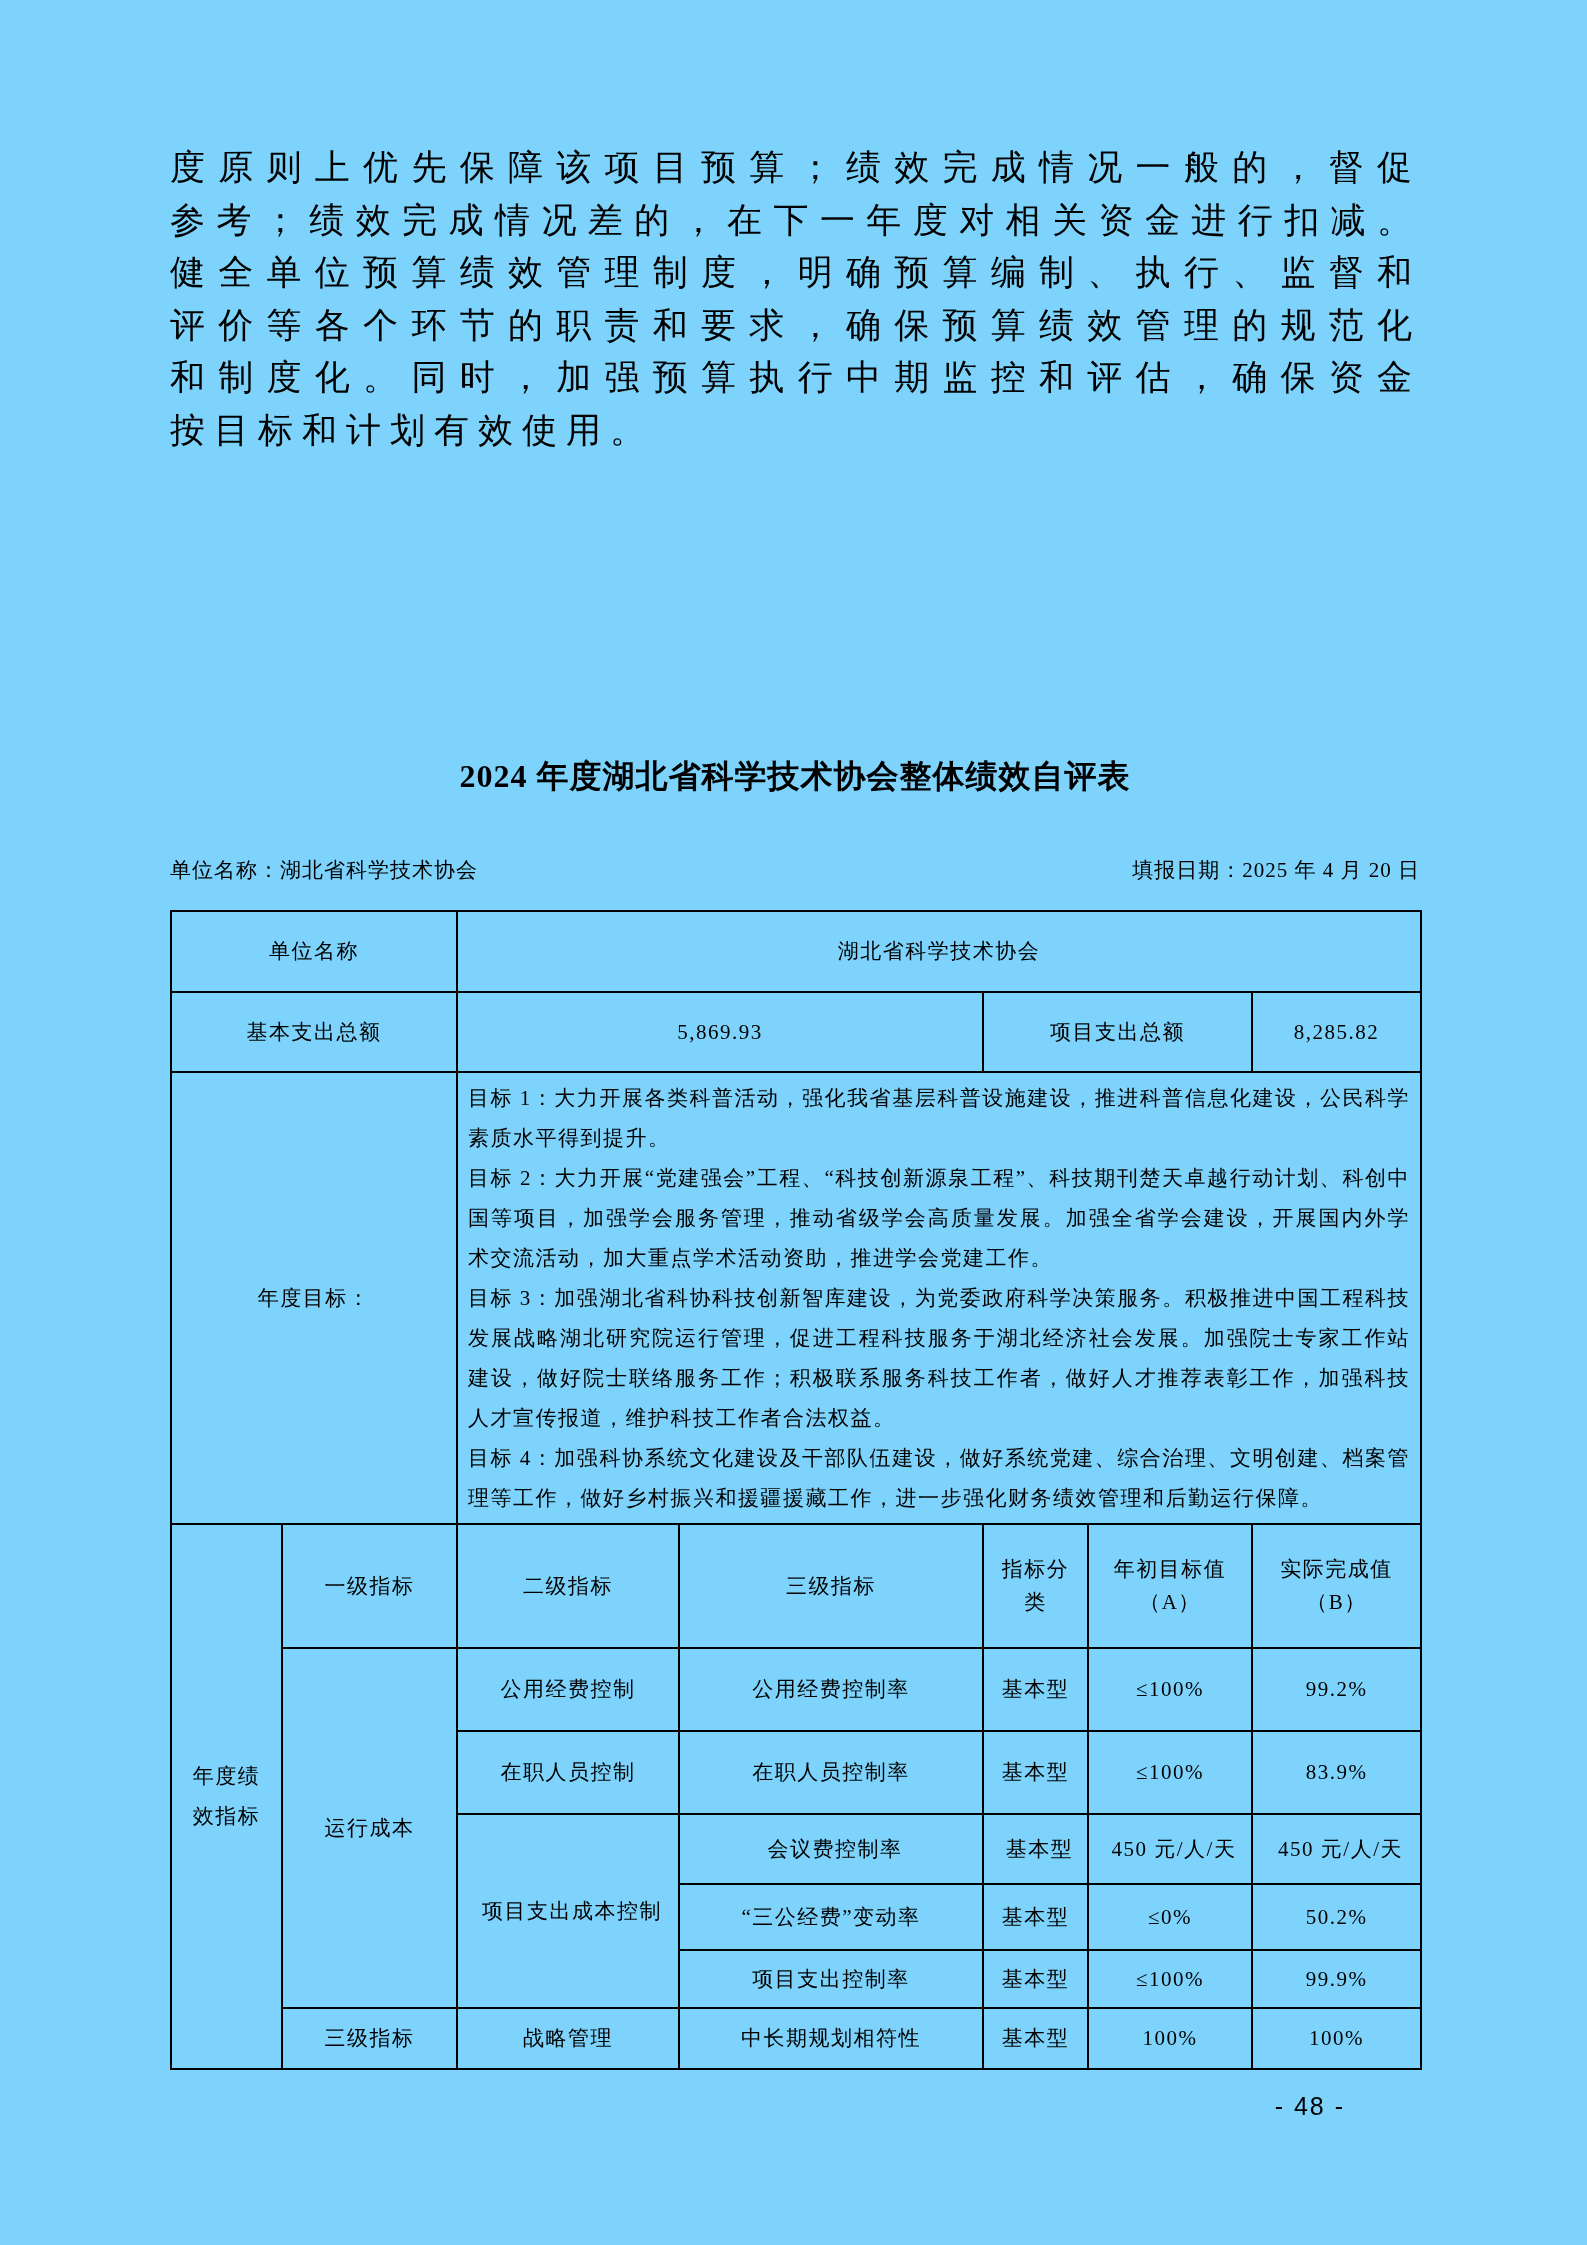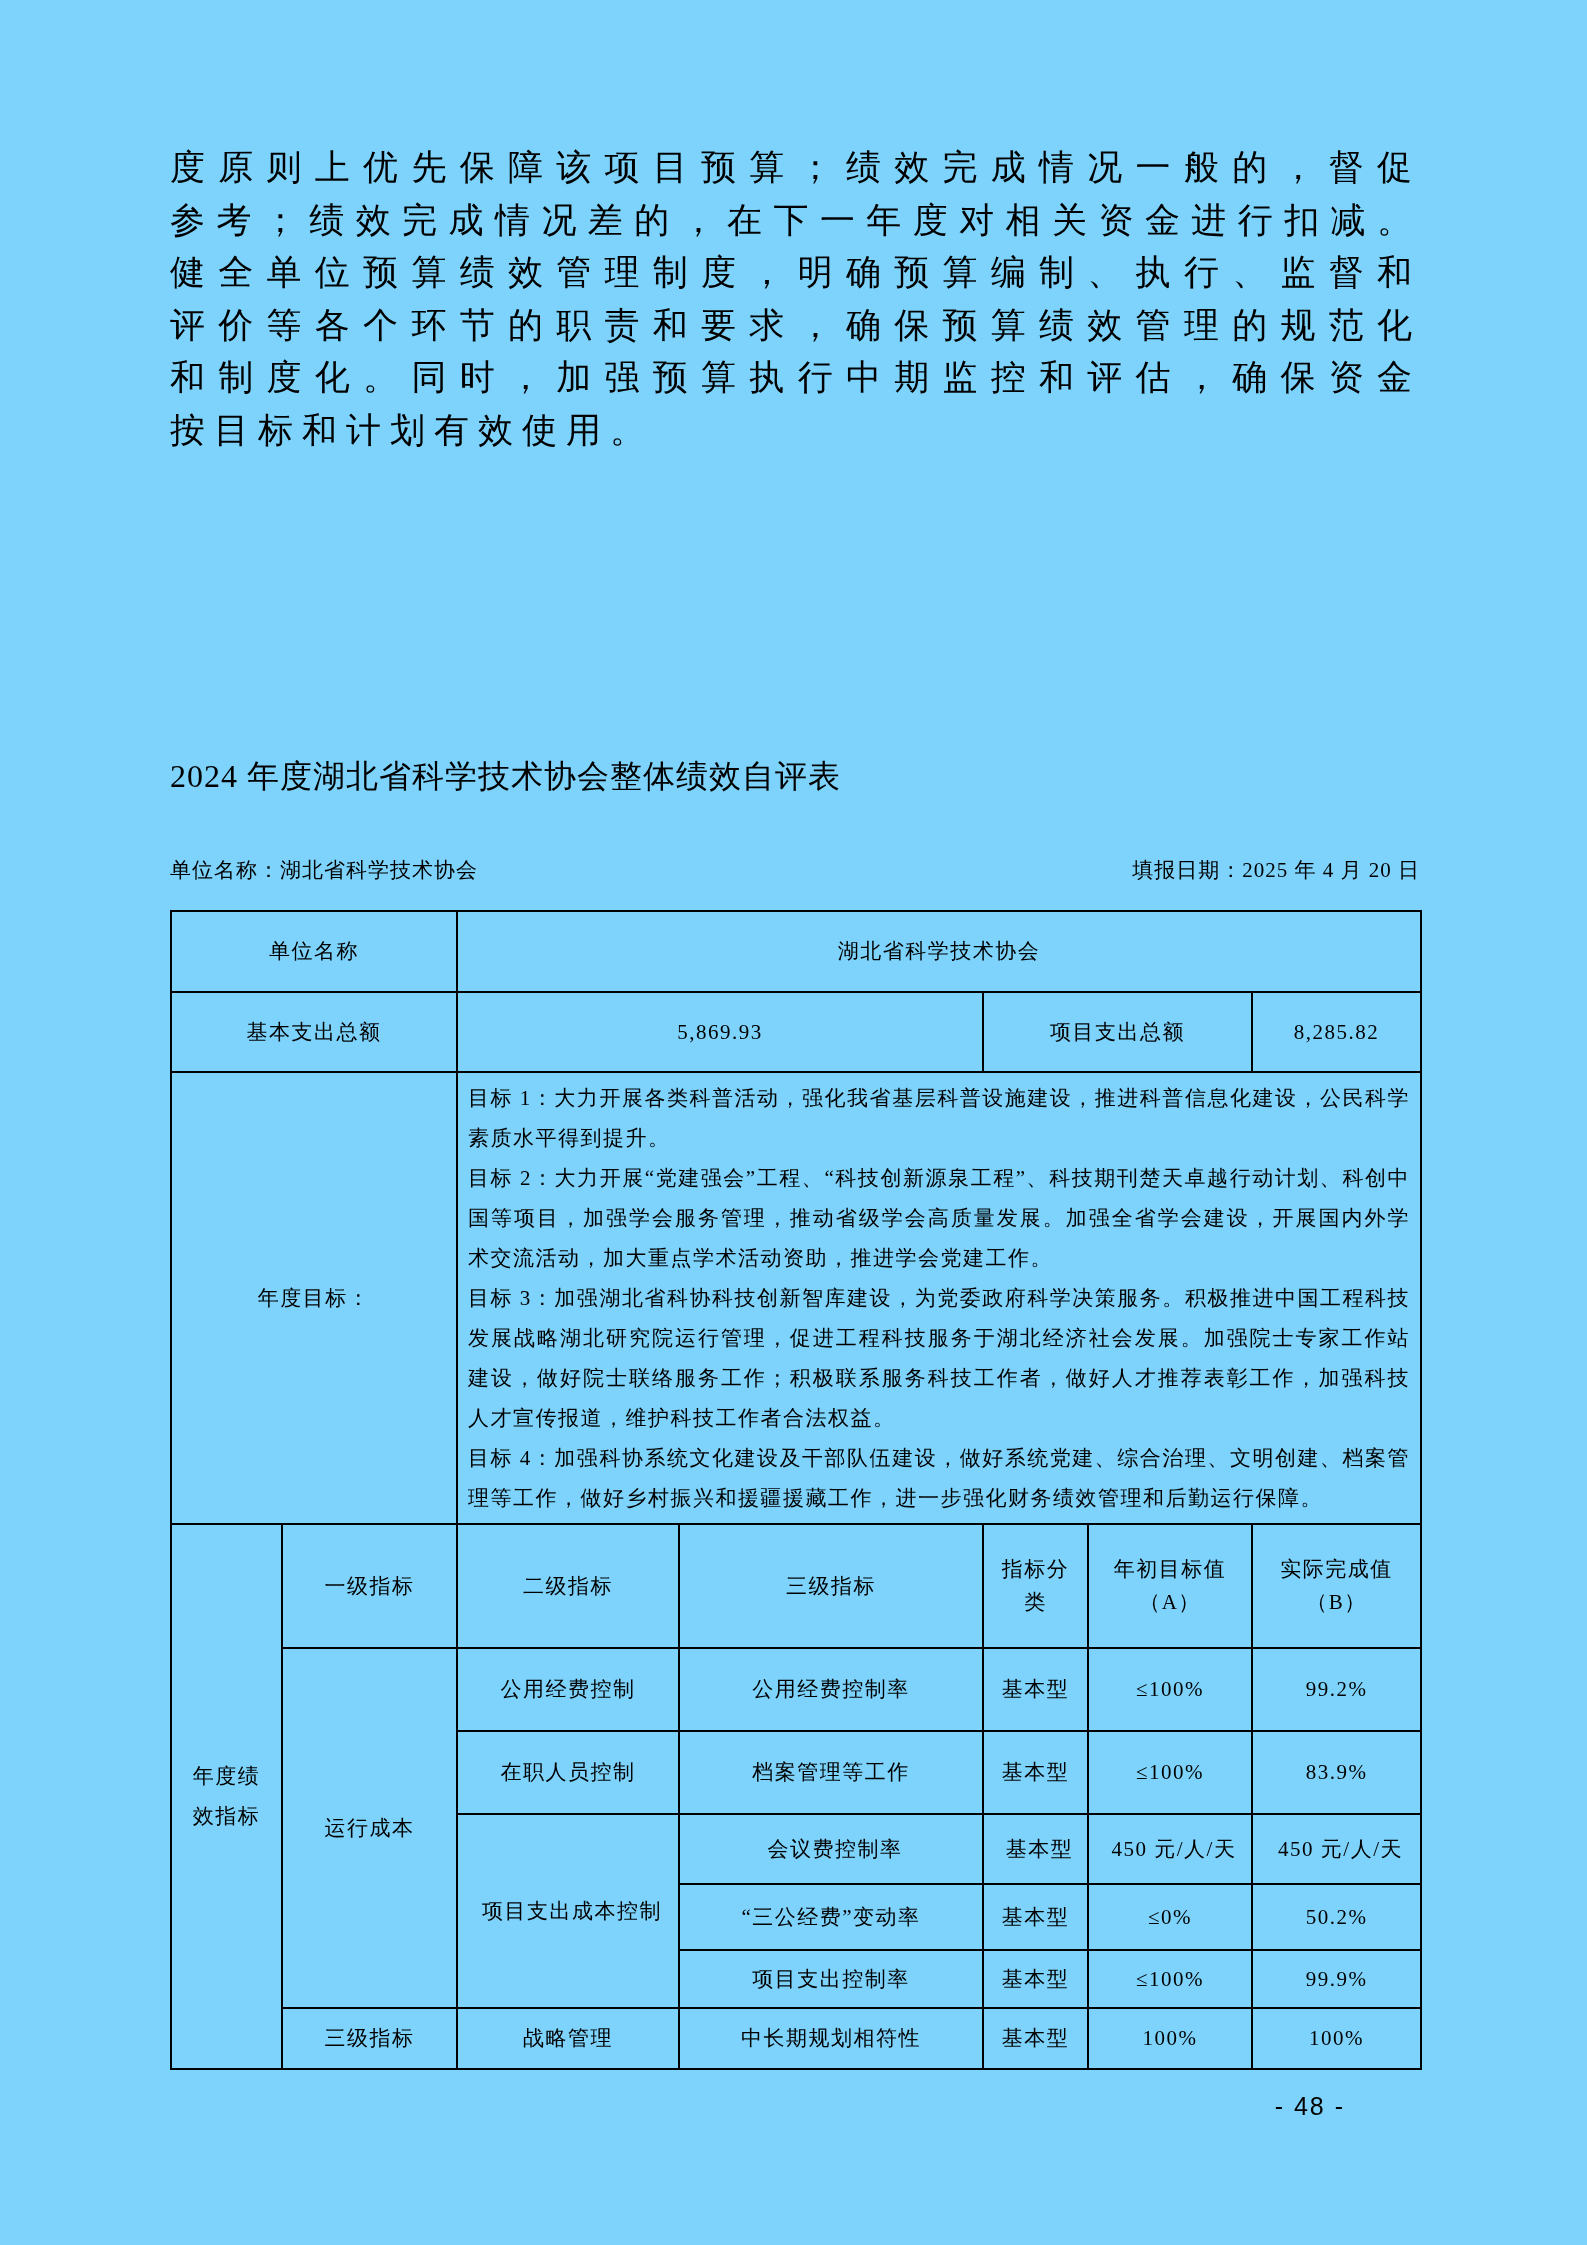--- a/index.html
+++ b/index.html
@@ -37,21 +37,22 @@
   }
   .intro-line.last {
     text-align: left;
     text-align-last: left;
     letter-spacing: 9px;
   }
   
   .report-title {
     margin: 298px 0 0 0;
     font-size: 32px;
-    font-weight: normal;
+    font-weight: bold;
+    text-align: center;
     letter-spacing: 1px;
   }
   .meta-row {
     margin-top: 57px;
     display: flex;
     justify-content: space-between;
     font-size: 21px;
     letter-spacing: 1px;
   }
   
@@ -178,21 +179,21 @@
         <td rowspan="5" class="center">运行成本</td>
         <td class="center">公用经费控制</td>
         <td class="center">公用经费控制率</td>
         <td class="center">基本型</td>
         <td class="center">≤100%</td>
         <td class="center">99.2%</td>
       </tr>
 
       <tr class="rF">
         <td class="center">在职人员控制</td>
-        <td class="center">档案管理等工作</td>
+        <td class="center">在职人员控制率</td>
         <td class="center">基本型</td>
         <td class="center">≤100%</td>
         <td class="center">83.9%</td>
       </tr>
 
       <tr class="rG">
         <td rowspan="3" class="center">项目支出成本控制</td>
         <td class="center">会议费控制率</td>
         <td class="center">基本型</td>
         <td class="center">450 元/人/天</td>

